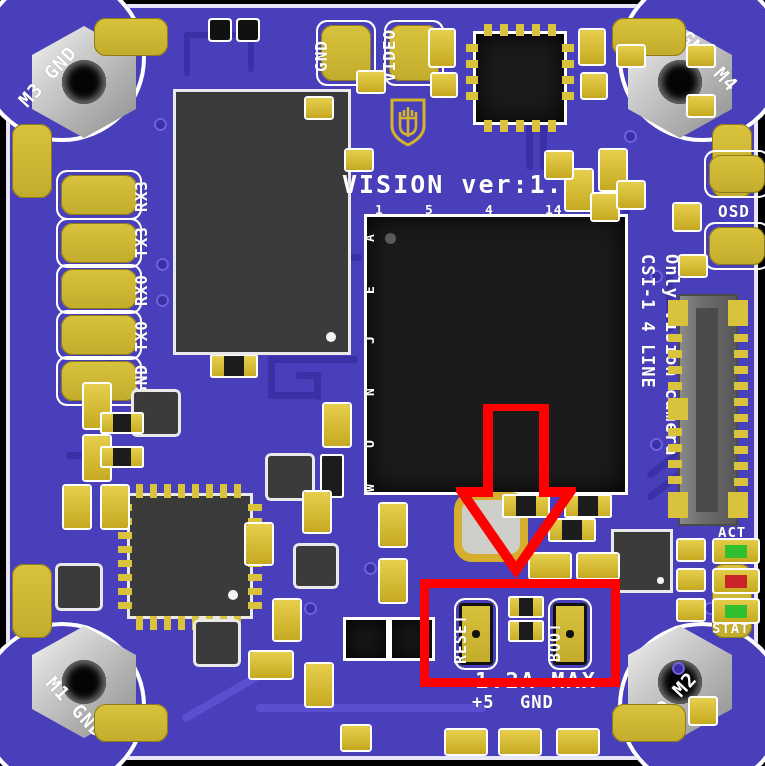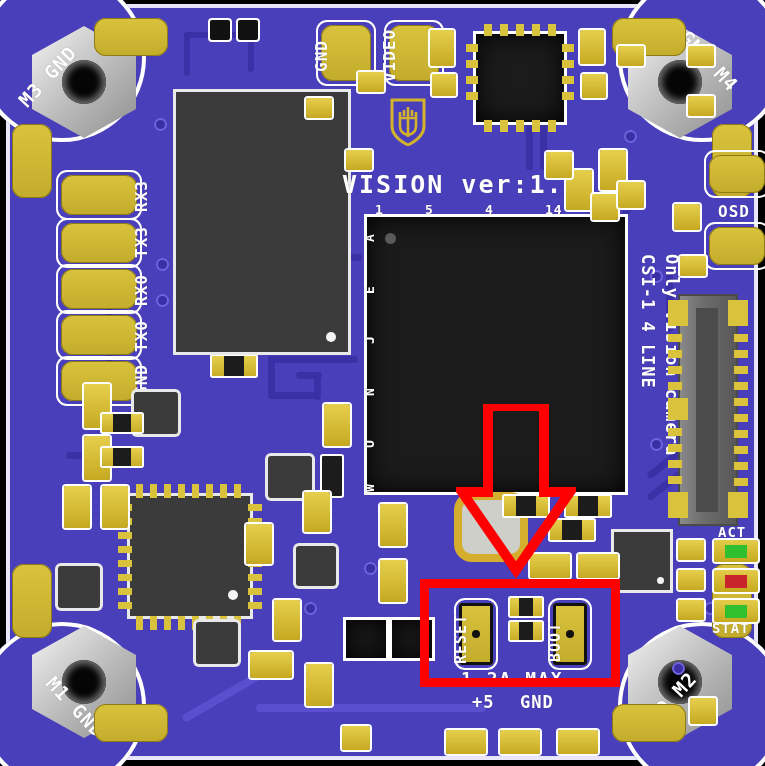--- a/index.html
+++ b/index.html
@@ -448,21 +448,21 @@
 
     <div class="smd" style="left:504px;top:594px;width:32px;height:18px;">
         <span class="t"></span>
         <span class="t2"></span>
       </div>
     <div class="smd" style="left:504px;top:618px;width:32px;height:18px;">
         <span class="t"></span>
         <span class="t2"></span>
       </div>
 
-    <div class="silk" style="left:455px;top:664px;font-size:18px;letter-spacing:2px;">1.2A MAX</div>
+    <div class="silk" style="left:469px;top:664px;font-size:22px;letter-spacing:2px;">1.2A MAX</div>
 
     <div class="silk" style="left:466px;top:688px;font-size:17px;">+5</div>
     <div class="silk" style="left:514px;top:688px;font-size:17px;">GND</div>
 
     <div id="annoBox"></div>
     <div id="annoArrow">
       <svg viewBox="0 0 120 175" width="120" height="175">
         <path d="M32 2 L88 2 L88 88 L114 88 L60 166 L6 88 L32 88 Z" fill="none" stroke="#ff0000" stroke-width="10"></path>
       </svg>
     </div>

